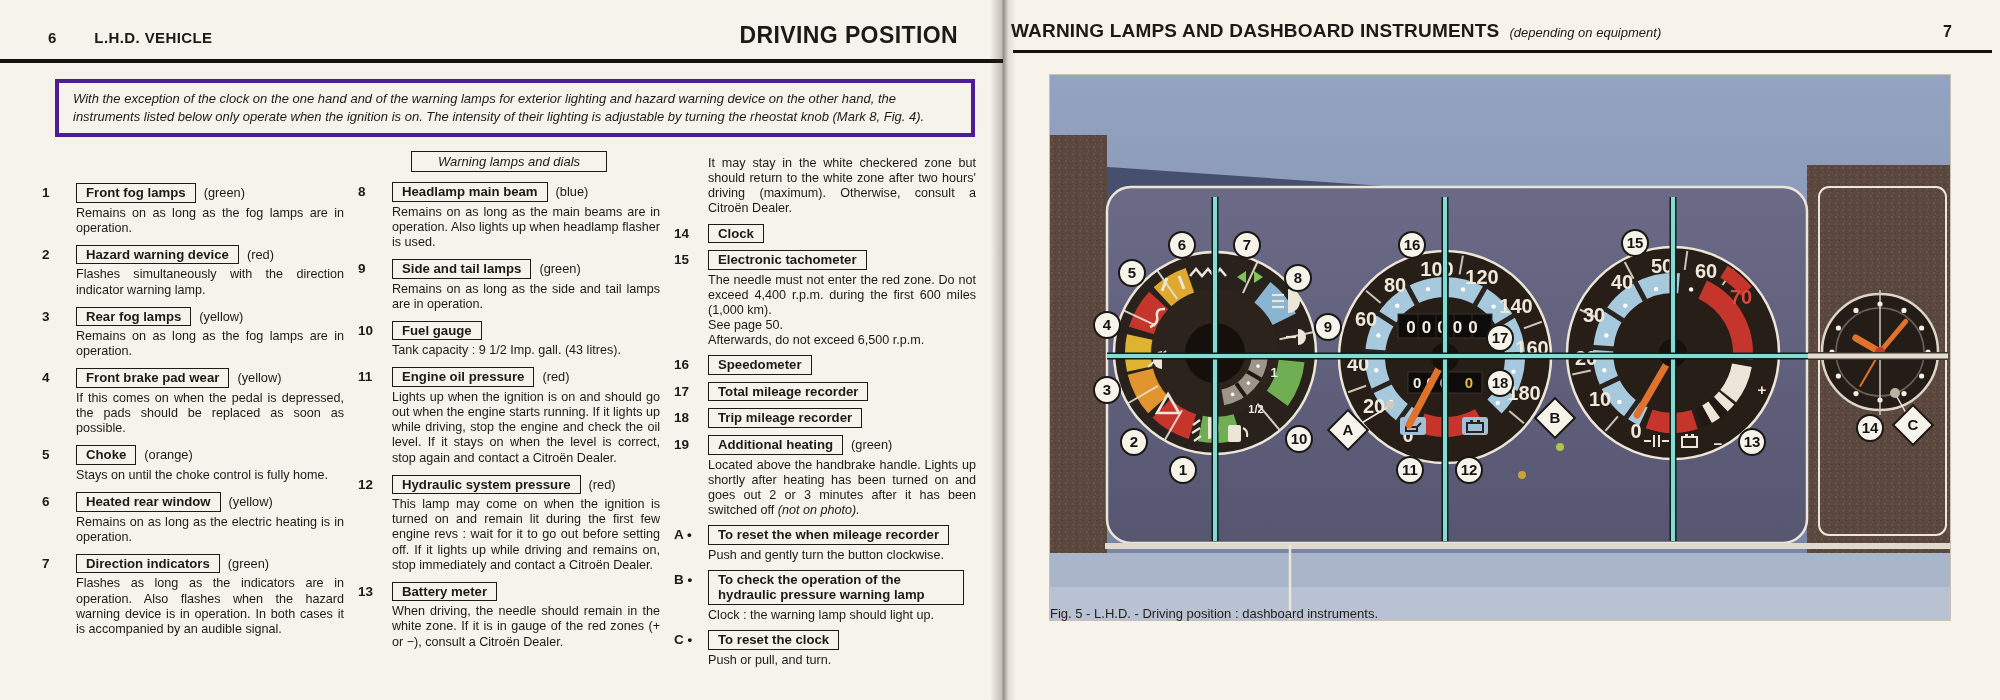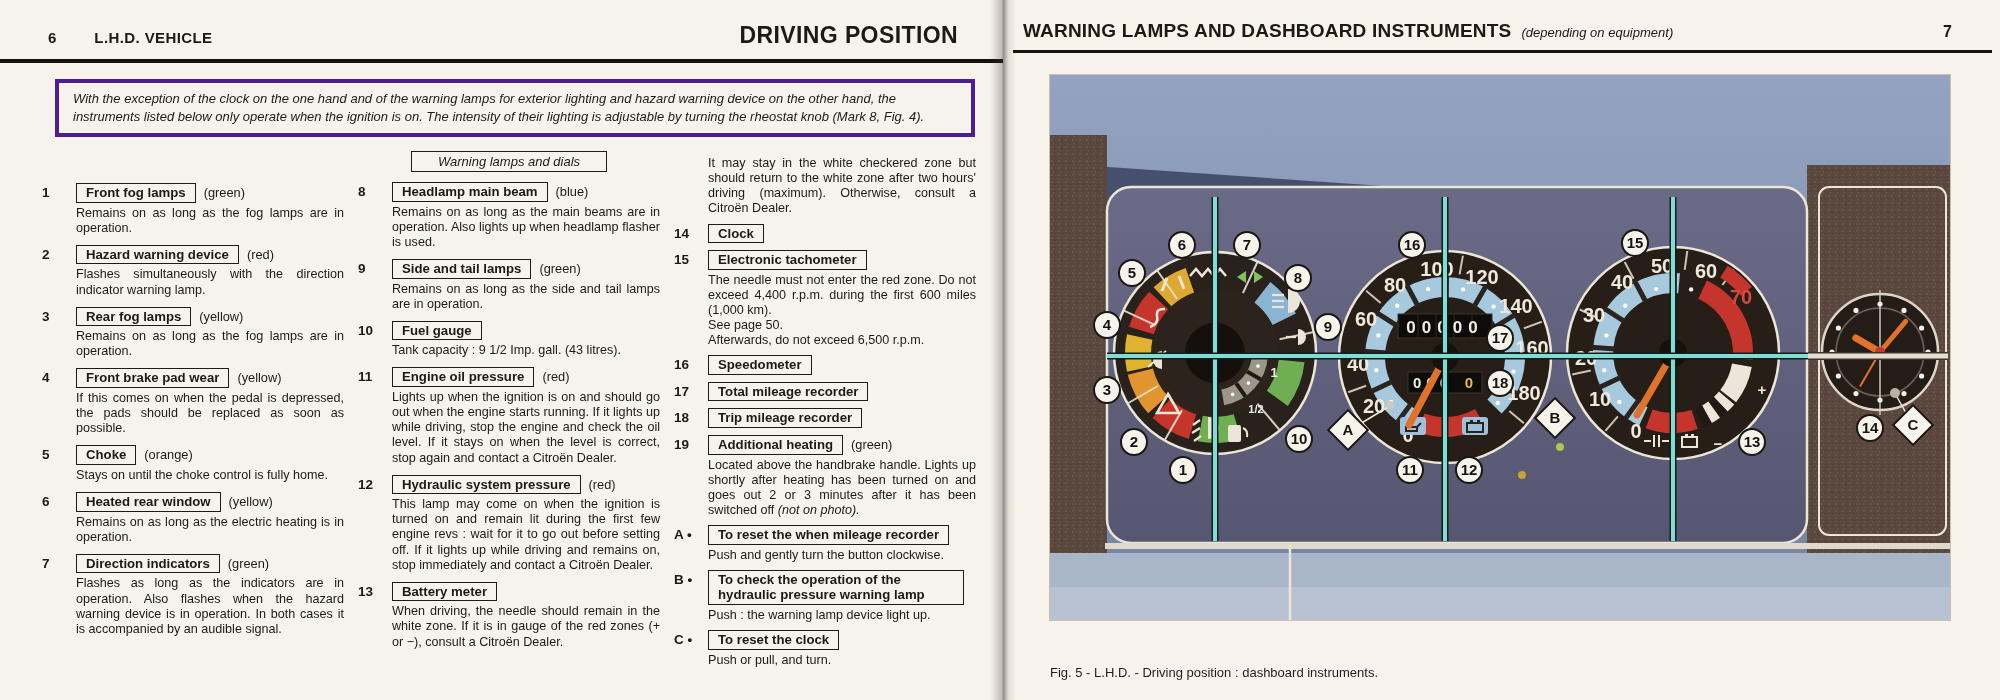--- a/index.html
+++ b/index.html
@@ -29,28 +29,28 @@
   .itm-head{display:flex;align-items:flex-start;}
   .itm-num{flex:0 0 34px;font-size:13.5px;font-weight:bold;padding-top:2px;white-space:nowrap;}
   .itm-box{display:inline-block;border:1.6px solid #1d1a17;padding:1px 9px;font-size:13.2px;
     font-weight:bold;margin-right:8px;max-width:236px;line-height:1.18;}
   .itm-color{font-size:12.8px;padding-top:2px;white-space:nowrap;}
   .itm-desc{margin:3px 0 0 34px;font-size:12.6px;line-height:1.2;text-align:justify;
     white-space:pre-line;}
   .itm-desc .note{font-style:italic;white-space:nowrap;}
 
   
-  .rp-header{display:flex;align-items:baseline;padding:20px 30px 8px 20px;}
+  .rp-header{display:flex;align-items:baseline;padding:20px 30px 8px 8px;}
   .rp-title{font-size:19px;font-weight:bold;letter-spacing:.2px;}
   .rp-note{font-size:13px;font-style:italic;margin-left:10px;}
   .rp-pagenum{margin-left:auto;font-size:16px;font-weight:bold;padding-right:18px;}
   .rp-rule{height:2.5px;background:#15120f;margin:0 8px 0 10px;}
   .photo{position:absolute;left:47px;top:75px;width:900px;height:545px;background:#7f90b0;
     box-shadow:0 0 0 1px #c9c2b2;}
-  .caption{position:absolute;left:47px;top:665px;font-size:13px;color:#211e1a;}
+  .caption{position:absolute;left:47px;top:606px;font-size:13px;color:#211e1a;}
   svg text{font-family:"Liberation Sans",sans-serif;}
 </style>
 </head>
 <body>
 
 <div class="sheet">
 
   <div class="page page-left">
     <div class="lp-header">
       <span class="lp-num">6</span>
@@ -262,21 +262,21 @@
             </div>
             <p class="itm-desc"><span>Push and gently turn the button clockwise.</span></p>
           </div>
 
           <div class="itm">
             <div class="itm-head">
               <span class="itm-num">B •</span>
               <span class="itm-box">To check the operation of the hydraulic pressure warning lamp</span>
               <span class="itm-color"></span>
             </div>
-            <p class="itm-desc"><span>Push : the warning lamp device light up.</span></p>
+            <p class="itm-desc"><span>Clock : the warning lamp should light up.</span></p>
           </div>
 
           <div class="itm">
             <div class="itm-head">
               <span class="itm-num">C •</span>
               <span class="itm-box">To reset the clock</span>
               <span class="itm-color"></span>
             </div>
             <p class="itm-desc"><span>Push or pull, and turn.</span></p>
           </div>

